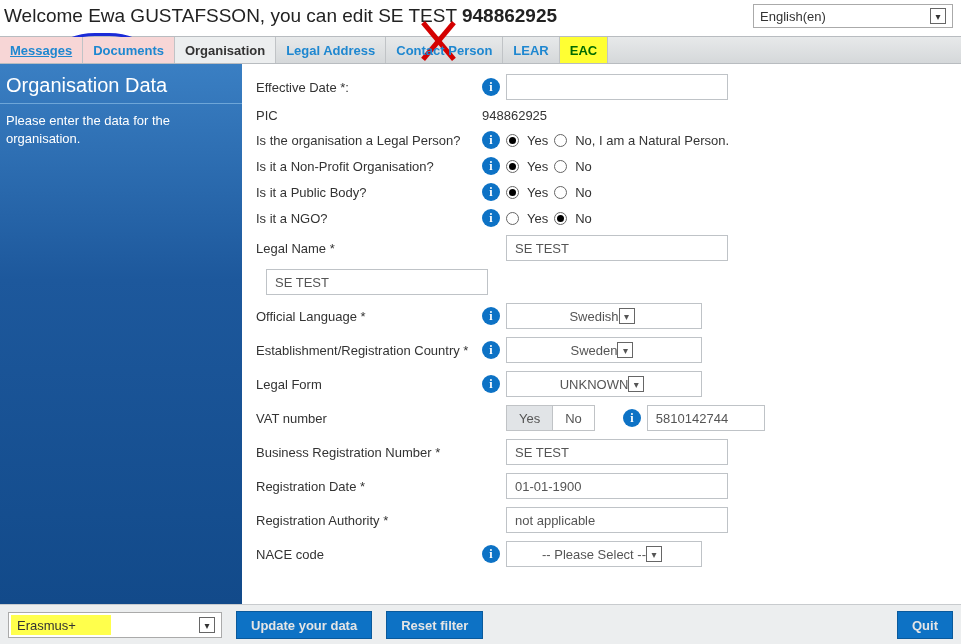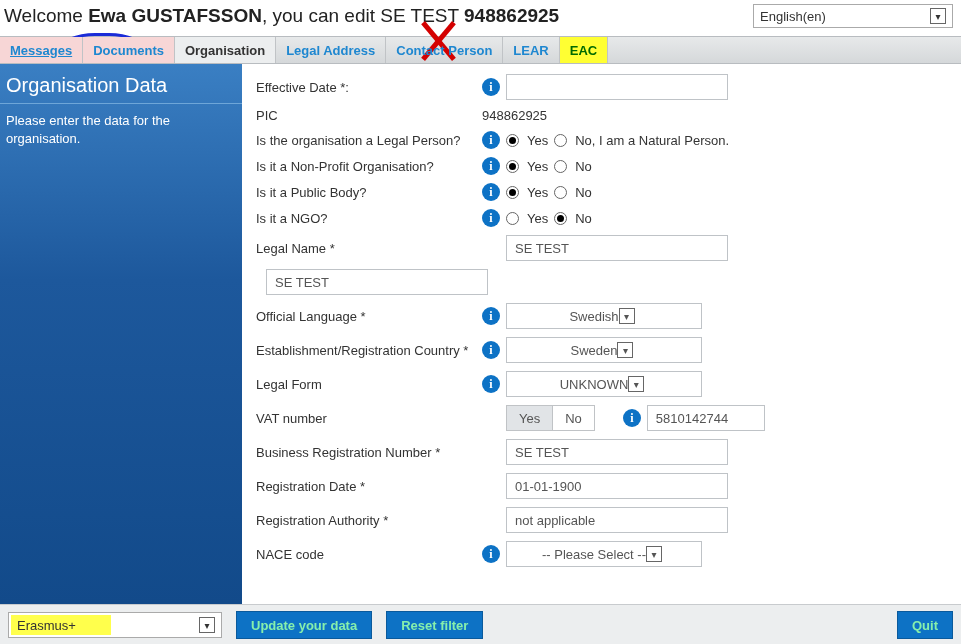--- a/index.html
+++ b/index.html
@@ -12,21 +12,21 @@
     color: #333;
     width: 961px;
   }
   .topbar {
     display: flex;
     align-items: center;
     justify-content: space-between;
     padding: 4px 8px 8px 4px;
   }
   .welcome { font-size: 19px; color: #222; }
-  .welcome .nm { font-weight: bold; }
+  .welcome .nm { font-weight: normal; }
   .welcome .ref { font-weight: bold; }
   .lang-select {
     width: 200px;
     height: 24px;
     border: 1px solid #aaa;
     display: flex;
     align-items: center;
     justify-content: space-between;
     padding: 0 6px;
     background: #fff;
@@ -215,21 +215,21 @@
     pointer-events: none;
   }
   .prog-sel .chev {
     width: 16px; height: 16px;
     border: 1px solid #666;
     display:flex;align-items:center;justify-content:center;
     font-size:10px;
   }
   .btn {
     background: #0d72c5;
-    color: #86efac;
+    color: #e5e5e5;
     border: 1px solid #0a5a9c;
     height: 28px;
     padding: 0 14px;
     font-size: 13px;
     font-weight: bold;
     cursor: pointer;
   }
   .spacer { flex: 1; }
 </style>
 </head>

